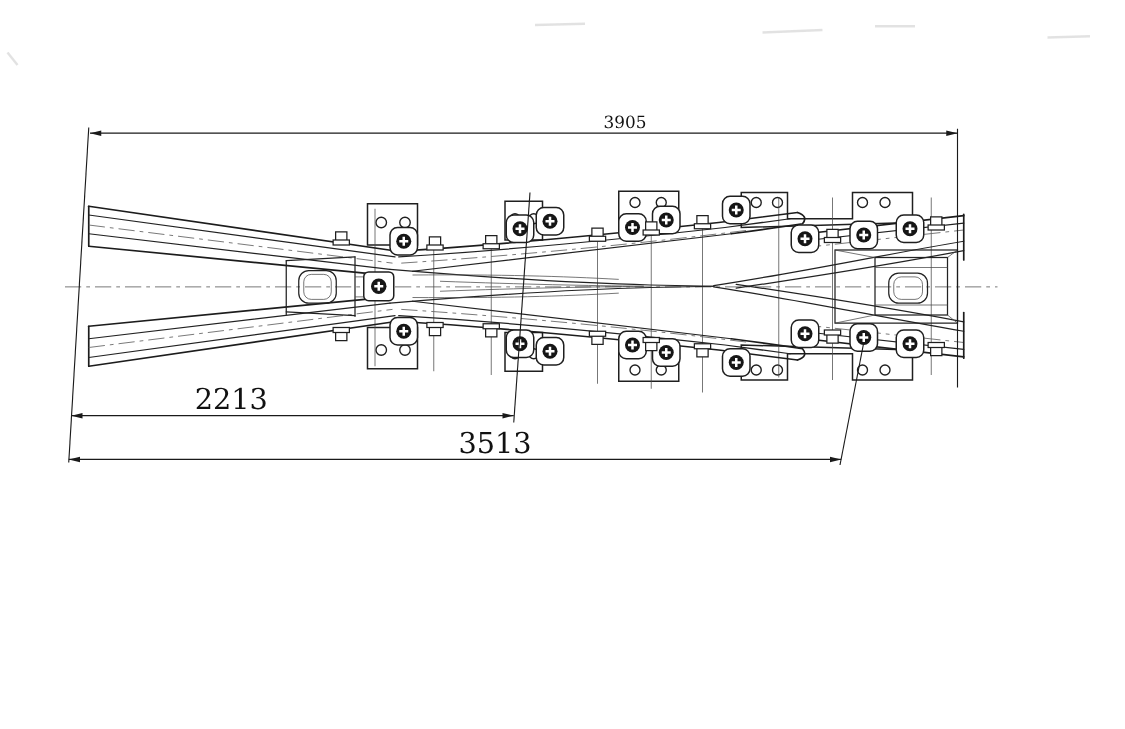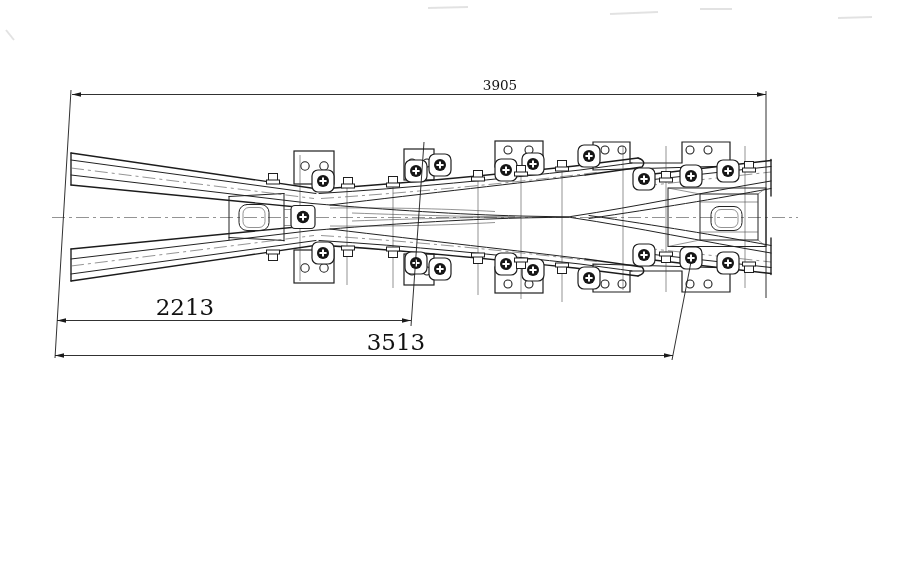--- a/index.html
+++ b/index.html
@@ -1,17 +1,17 @@
 <!DOCTYPE html>
 <html><head>
 <meta charset="utf-8">
 <style>
   html,body{margin:0;padding:0;background:#ffffff;}
   .sheet{position:relative;width:900px;height:560px;background:#ffffff;overflow:hidden;
-         font-family:"DejaVu Sans",sans-serif;}
+         font-family:"DejaVu Sans",sans-serif;margin-top:12px;}
   svg{display:block}
   .ln{stroke:#222;stroke-width:1;fill:none;stroke-linecap:round}
   .ln2{stroke:#1c1c1c;stroke-width:1.35;fill:none;stroke-linecap:round}
   .thin{stroke:#4a4a4a;stroke-width:.6;fill:none}
   .cl{stroke:#666;stroke-width:.7;fill:none;stroke-dasharray:13 4 3 4}
   .dim{stroke:#1a1a1a;stroke-width:.9;fill:none}
   .arr{fill:#1a1a1a;stroke:none}
   .plate{fill:#ffffff;stroke:#1f1f1f;stroke-width:1.2}
   .hole{fill:#ffffff;stroke:#1f1f1f;stroke-width:1.1}
   .dimnum{font-family:"DejaVu Serif","Liberation Serif",serif;fill:#111}

